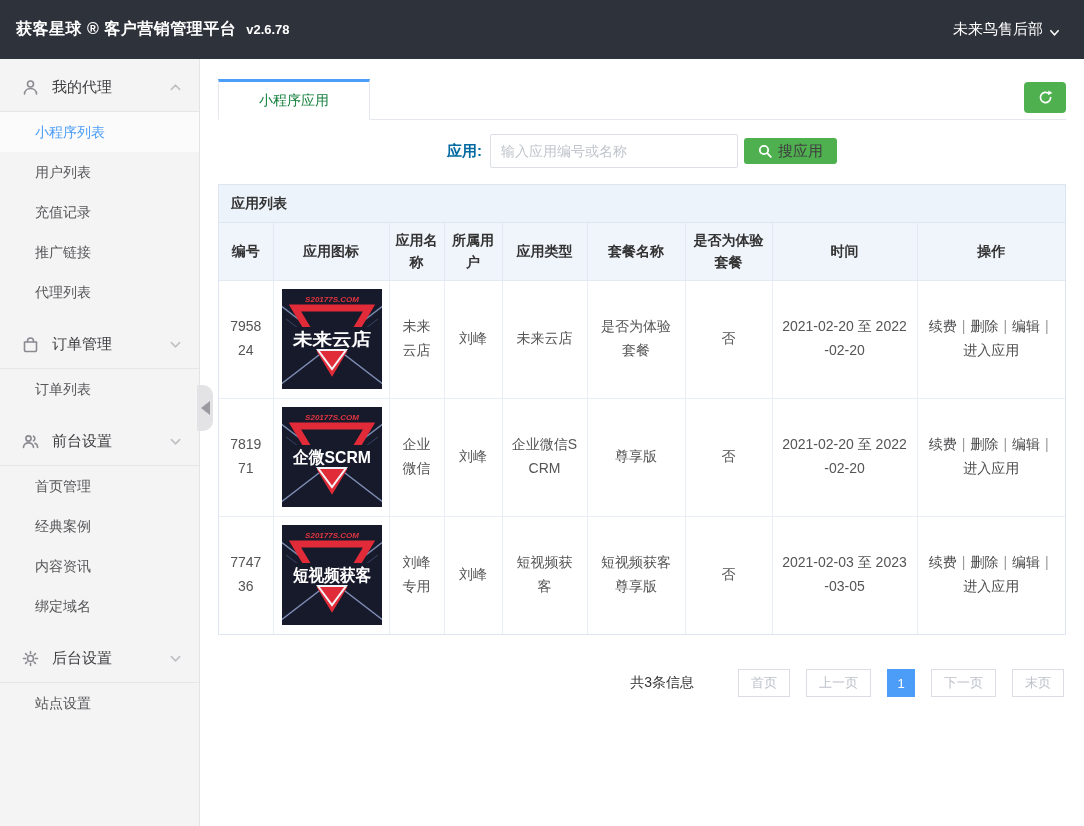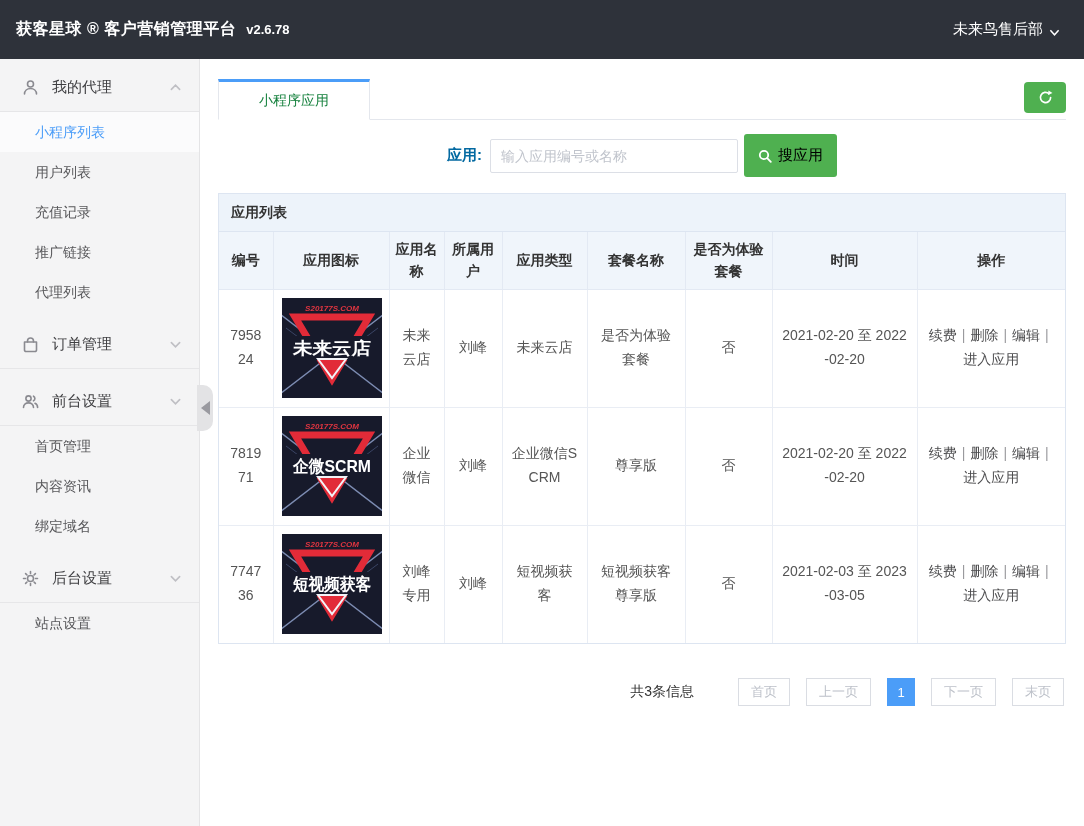--- a/index.html
+++ b/index.html
@@ -56,22 +56,22 @@
     align-items:center; justify-content:center; cursor:pointer; }
   .refresh-btn svg { width:17px; height:17px; }
 
   .search-row { display:flex; align-items:center; justify-content:center;
     margin:14px 0 16px; gap:0; }
   .search-label { font-size:15px; font-weight:bold; color:#0369a1; margin-right:8px; }
   .search-input { width:248px; height:34px; border:1px solid #dcdfe6; border-radius:2px;
     padding:0 10px; font-size:14px; color:#333; outline:none;
     font-family:"Liberation Sans","DejaVu Sans",sans-serif; }
   .search-input::placeholder { color:#c0c4cc; }
-  .search-btn { height:43px; margin-left:6px; padding:0 14px; background:#4fb050;
-    color:#000000; border:none; border-radius:3px; font-size:15px; display:flex;
+  .search-btn { height:26px; margin-left:6px; padding:0 14px; background:#4fb050;
+    color:#404040; border:none; border-radius:3px; font-size:15px; display:flex;
     align-items:center; gap:6px; cursor:pointer;
     font-family:"Liberation Sans","DejaVu Sans",sans-serif; }
   .search-btn svg { width:14px; height:14px; }
 
   
   .panel { border:1px solid #dde5f1; }
   .panel-header { height:38px; line-height:37px; background:#edf3fa;
     border-bottom:1px solid #dde5f1; padding-left:12px; font-size:14px;
     font-weight:bold; color:#333; }
   table { width:100%; border-collapse:collapse; table-layout:fixed; }
@@ -151,39 +151,41 @@
           </svg>
       </span>
       <span class="glabel">订单管理</span>
       <span class="chev">
         <svg viewBox="0 0 12 12">
             <polyline points="1.5,4 6,8.5 10.5,4"></polyline>
           </svg>
       </span>
     </div>
     <div class="divider"></div>
+    <div class="sub-item">订单列表</div>
 
     <div class="group-header gap">
       <span class="gicon">
         <svg viewBox="0 0 17 17">
             <circle cx="6.5" cy="5.5" r="2.6"></circle>
             <path d="M1.5 14.5c0-2.8 2.2-4.6 5-4.6s5 1.8 5 4.6"></path>
             <path d="M11.5 3.2a2.6 2.6 0 0 1 0 4.6"></path>
             <path d="M13 10.3c1.6.7 2.6 2.1 2.6 4.2"></path>
           </svg>
       </span>
       <span class="glabel">前台设置</span>
       <span class="chev">
         <svg viewBox="0 0 12 12">
             <polyline points="1.5,4 6,8.5 10.5,4"></polyline>
           </svg>
       </span>
     </div>
     <div class="divider"></div>
     <div class="sub-item">首页管理</div>
+    <div class="sub-item">经典案例</div>
     <div class="sub-item">内容资讯</div>
     <div class="sub-item">绑定域名</div>
 
     <div class="group-header gap">
       <span class="gicon">
         <svg viewBox="0 0 17 17">
             <circle cx="8.5" cy="8.5" r="3"></circle>
             <path d="M8.5 1.5v2M8.5 13.5v2M1.5 8.5h2M13.5 8.5h2M3.6 3.6l1.4 1.4M12 12l1.4 1.4M13.4 3.6L12 5M5 12l-1.4 1.4"></path>
           </svg>
       </span>

